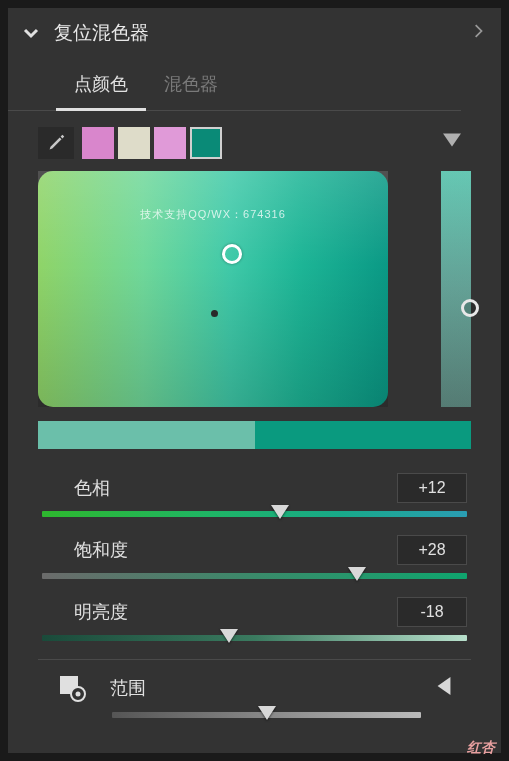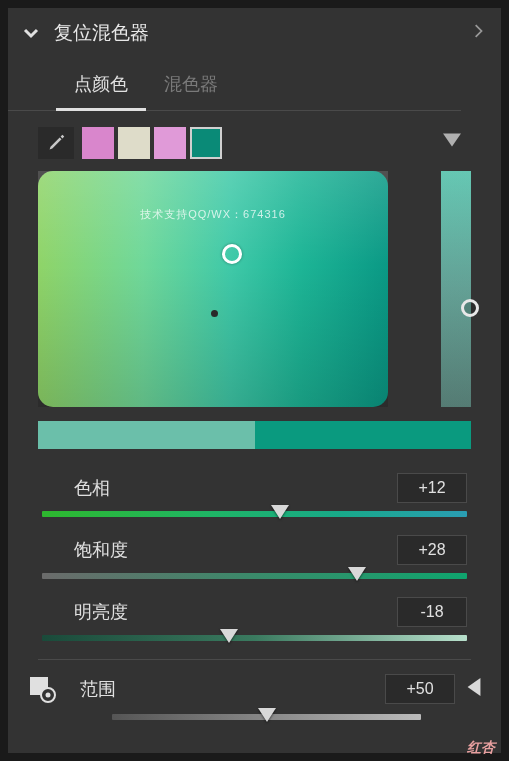--- a/index.html
+++ b/index.html
@@ -34,21 +34,21 @@
 .slider-top { display: flex; justify-content: space-between; align-items: center; margin-bottom: 8px; }
 .slider-label { color: #e0e0e0; font-size: 18px; margin-left: 32px; }
 .slider-value { width: 70px; height: 30px; background: #2a2a2a; border: 1px solid #4a4a4a; color: #e0e0e0; text-align: center; font-size: 16px; display: flex; align-items: center; justify-content: center; }
 .track { height: 6px; position: relative; border-radius: 1px; }
 .track.hue { background: linear-gradient(to right, #2eb82e 0%, #1fb566 40%, #18a989 70%, #2a9db3 100%); }
 .track.sat { background: linear-gradient(to right, #6b6b6b 0%, #3a8a6a 50%, #0fa56e 100%); }
 .track.light { background: linear-gradient(to right, #1a4a3a 0%, #3a7a5f 50%, #b8e0cc 100%); }
 .track.range { background: linear-gradient(to right, #555 0%, #888 50%, #bbb 100%); }
 .handle { position: absolute; top: -6px; width: 0; height: 0; border-left: 9px solid transparent; border-right: 9px solid transparent; border-top: 14px solid #d8d8d8; transform: translateX(-9px); filter: drop-shadow(0 1px 1px rgba(0,0,0,0.6)); }
 .divider { height: 1px; background: #4a4a4a; margin: 18px 30px 14px 30px; }
-.range-row { display: flex; align-items: center; padding: 0 20px; position: relative; }
+.range-row { display: flex; align-items: center; padding: 0 50px; position: relative; }
 .range-icon { width: 28px; height: 28px; margin-right: 24px; position: relative; }
 .range-label { color: #e0e0e0; font-size: 18px; flex: 1; }
 .chev-left { margin-left: 12px; }
 .range-track-wrap { padding: 10px 80px 0 104px; }
 .footer-mark { position: absolute; right: 14px; bottom: 4px; color: #e8a0a0; font-size: 14px; font-style: italic; font-weight: bold; }
 </style>
 </head>
 <body>
 
 <div class="panel">
@@ -139,21 +139,20 @@
 
   <div class="range-row">
     <div class="range-icon">
       <svg width="28" height="28" viewBox="0 0 28 28">
         <rect x="2" y="2" width="18" height="18" fill="#e0e0e0"></rect>
         <circle cx="20" cy="20" r="7" fill="#333" stroke="#e0e0e0" stroke-width="2"></circle>
         <circle cx="20" cy="20" r="2.5" fill="#e0e0e0"></circle>
       </svg>
     </div>
     <span class="range-label">范围</span>
-    <span class="slider-value">+50</span>
     <span class="chev-left">
       <svg width="14" height="18" viewBox="0 0 10 14">
           <path d="M10 0 L0 7 L10 14 Z" fill="#d8d8d8"></path>
         </svg>
     </span>
   </div>
   <div class="range-track-wrap">
     <div class="track range">
       <div class="handle" style="left:50%"></div>
     </div>

